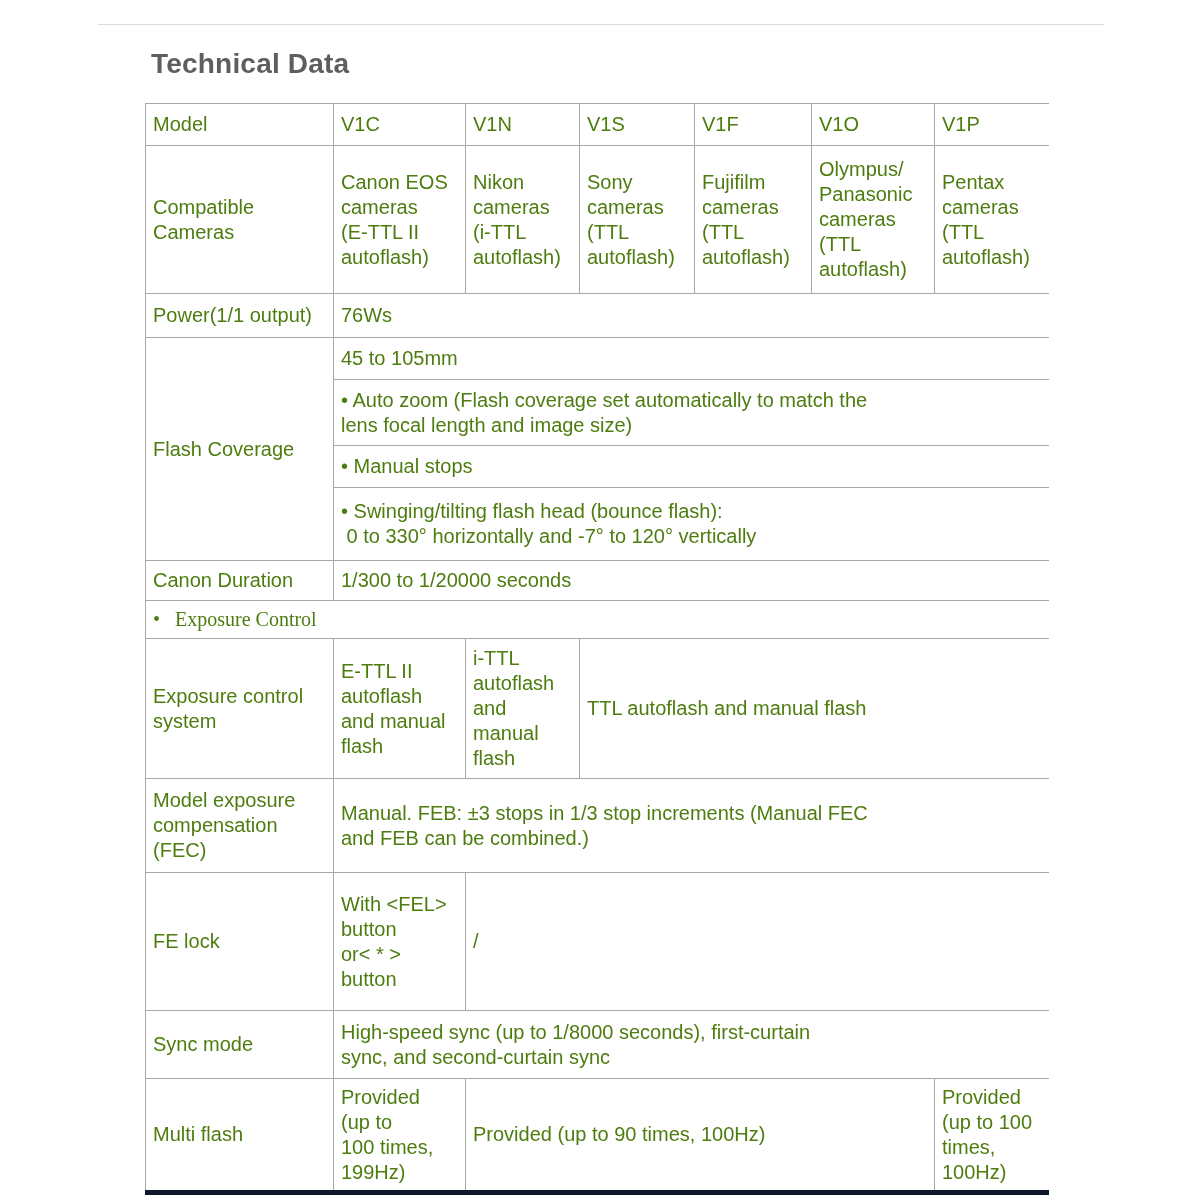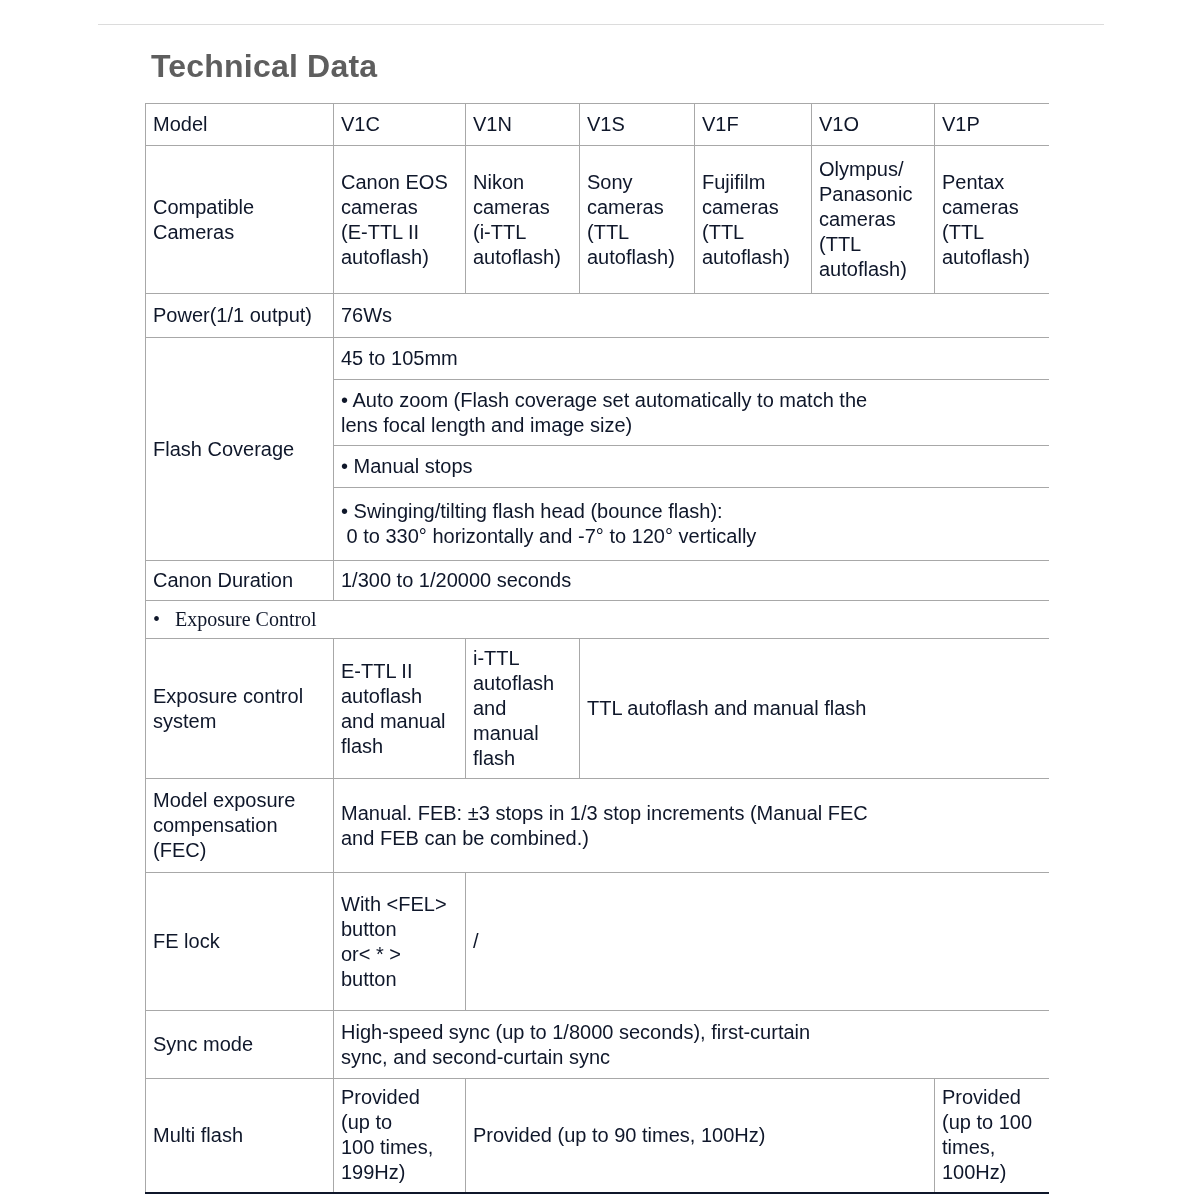--- a/index.html
+++ b/index.html
@@ -7,38 +7,38 @@
     width:1200px;height:1200px;overflow:hidden;position:relative;
     font-family:"Liberation Sans","DejaVu Sans",sans-serif;
     color:#535353;
   }
   .top-rule{
     position:absolute;left:98px;top:24px;width:1006px;height:1px;
     background:#dcdcdc;
   }
   .page-title{
     position:absolute;left:151px;top:48px;margin:0;
-    font-size:32px;font-weight:bold;color:#5e5e5e;letter-spacing:0.2px;
+    font-size:28px;font-weight:bold;color:#5e5e5e;letter-spacing:0.2px;
   }
   table.spec{
     position:absolute;left:145px;top:103px;width:903px;
     border-collapse:collapse;table-layout:fixed;
   }
   table.spec td{
     border:1px solid #a8a8a8;
     border-right:none;
     font-size:20px;line-height:25px;
     padding:4px 6px 4px 7px;
     vertical-align:middle;
     text-align:left;
     white-space:pre-wrap;
     word-wrap:break-word;
-    color:#0f172a;
+    color:#4d7c0f;
   }
-  tr.bottom-row td{border-bottom:2px solid #0f172a;}
+  tr.bottom-row td{border-bottom:5px solid #0f172a;}
   td.section-cell{border-left:none;font-family:Liberation Serif, serif;}
   td.section-cell .section-label{margin-left:15px;}
   .bullet{display:inline-block;}
 </style>
 </head>
 <body>
 
 <div class="top-rule"></div>
 
 <h1 class="page-title">Technical Data</h1>

